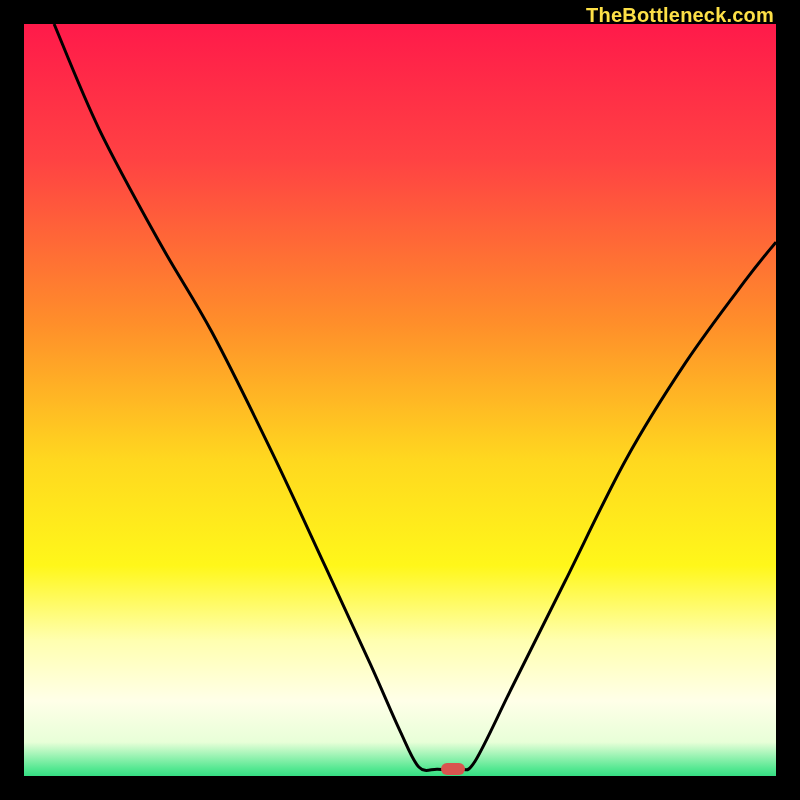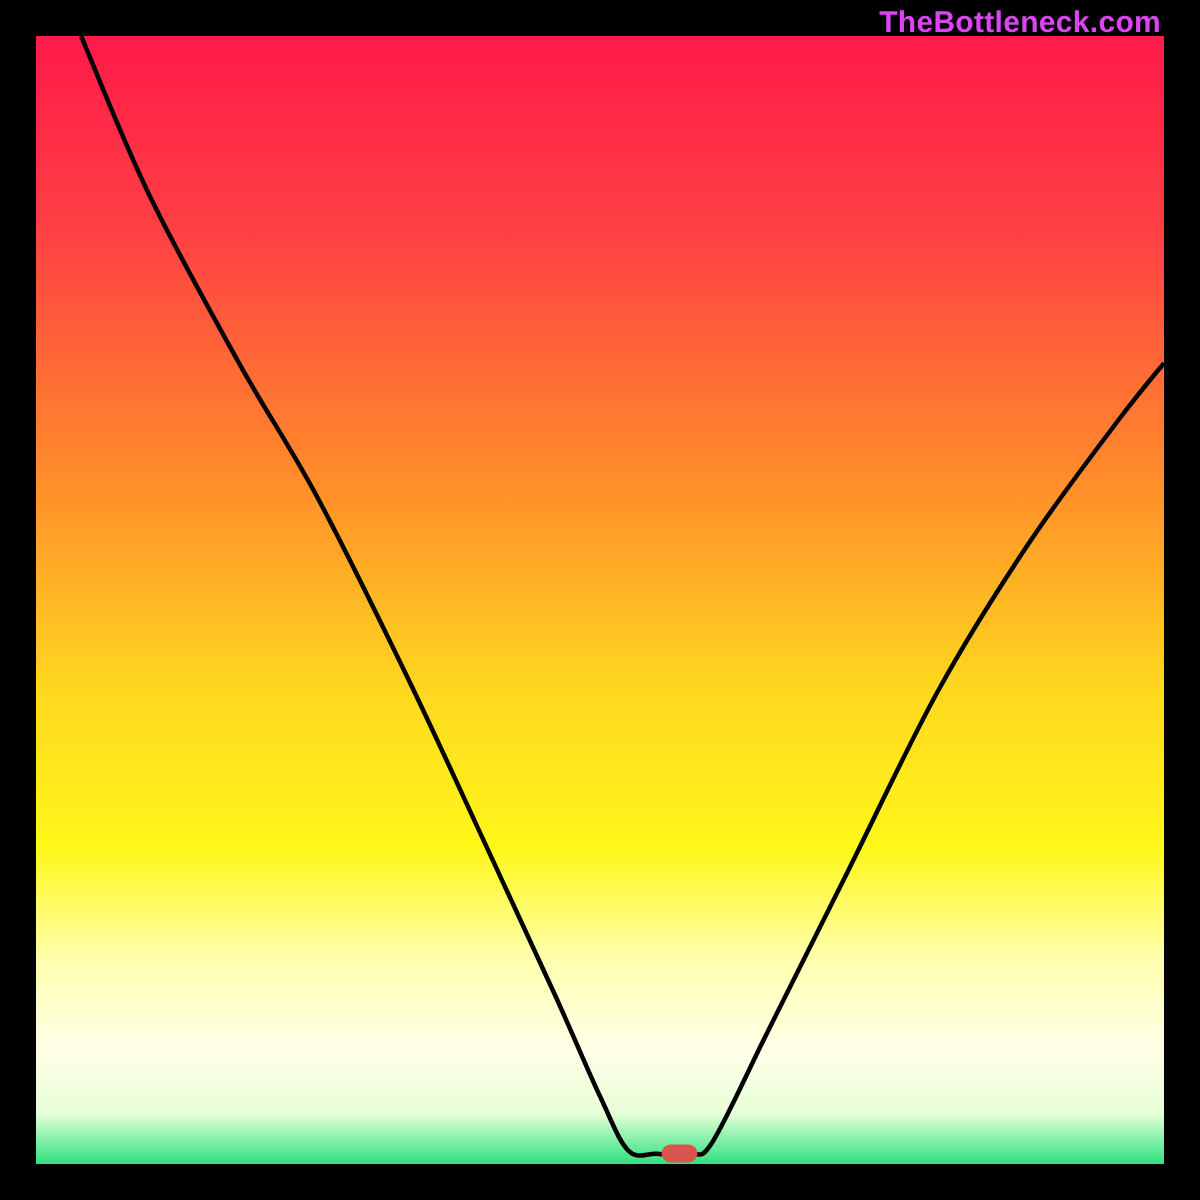--- a/index.html
+++ b/index.html
@@ -39,21 +39,21 @@
     top: 0;
     width: 100%;
     height: 100%;
   }
   .watermark {
     position: absolute;
     top: 4px;
     right: 26px;
     font-size: 20px;
     font-weight: bold;
-    color: #d946ef;
+    color: #fde047;
     letter-spacing: 0.2px;
     margin-left: 28px;
   }
   .marker {
     position: absolute;
     width: 24px;
     height: 12px;
     background: #d9544f;
     border-radius: 6px;
     transform: translate(-50%, -50%);

